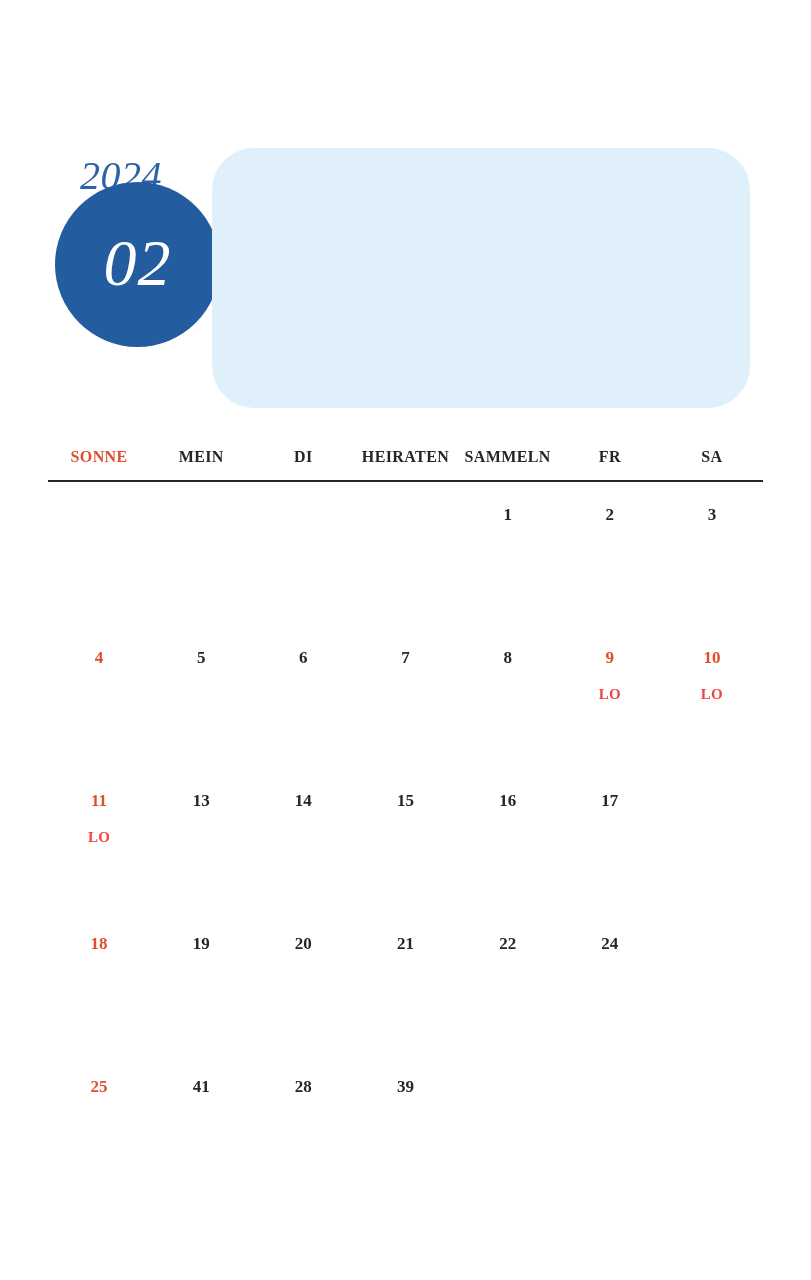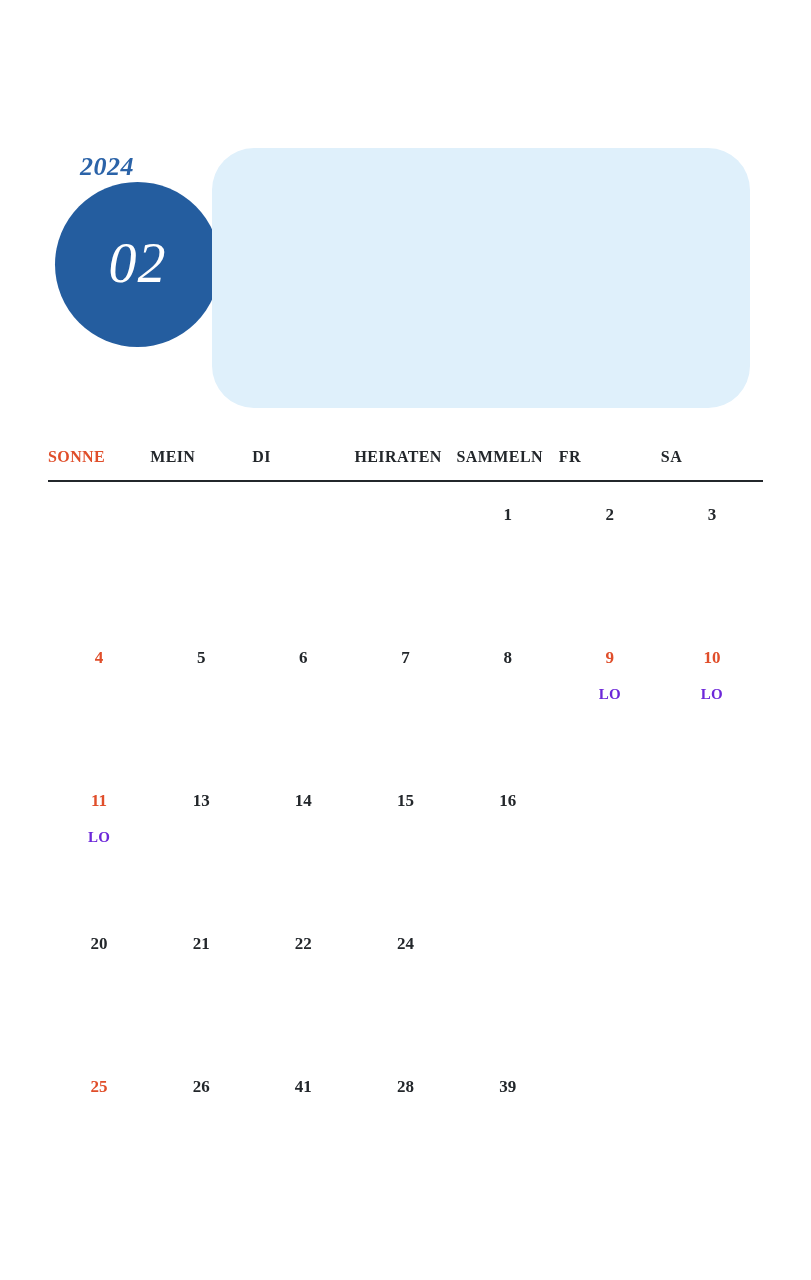--- a/index.html
+++ b/index.html
@@ -21,43 +21,43 @@
     left: 0;
     top: 0;
     width: 811px;
     height: 430px;
   }
 
   .year {
     position: absolute;
     left: 80px;
     top: 152px;
-    font-size: 26px;
-    font-weight: bold;
+    font-size: 40px;
+    font-weight: normal;
     font-style: italic;
     color: #2b63a8;
     letter-spacing: 0.5px;
     text-align: center;
   }
 
   .month-circle {
     position: absolute;
     left: 55px;
     top: 182px;
     width: 165px;
     height: 165px;
     border-radius: 50%;
     background: #245d9f;
     display: flex;
     align-items: center;
     justify-content: center;
   }
   .month-circle .month-num {
     color: #ffffff;
-    font-size: 56px;
+    font-size: 66px;
     font-style: italic;
     font-weight: normal;
     letter-spacing: 1px;
     line-height: 1;
     transform: translateY(-2px);
   }
 
   .note-box {
     position: absolute;
     left: 212px;
@@ -76,21 +76,21 @@
     width: 715px;
   }
 
   .weekdays {
     display: grid;
     grid-template-columns: repeat(7, 1fr);
     border-bottom: 2px solid #23272b;
     padding-bottom: 14px;
   }
   .weekday {
-    text-align: left;
+    text-align: center;
     font-size: 16px;
     font-weight: bold;
     color: #23272b;
     letter-spacing: 0.4px;
     white-space: nowrap;
   }
   .weekday.sun { color: #e04e2a; }
 
   .week {
     display: grid;
@@ -108,21 +108,21 @@
     color: #23272b;
     line-height: 1;
   }
   .day.weekend .daynum { color: #e04e2a; }
   .day.empty .daynum { visibility: hidden; }
 
   .event {
     margin-top: 20px;
     font-size: 15px;
     font-weight: bold;
-    color: #6d28d9;
+    color: #ef4444;
     line-height: 1.15;
     letter-spacing: 0.3px;
     padding: 0 6px;
     text-transform: uppercase;
   }
 </style>
 </head>
 <body>
 
 <div class="header">
@@ -202,41 +202,47 @@
         </div>
         <div class="day">
           <div class="daynum">14</div>
         </div>
         <div class="day">
           <div class="daynum">15</div>
         </div>
         <div class="day">
           <div class="daynum">16</div>
         </div>
-      </div>
-      <div class="week">
+        <div class="day">
+          <div class="daynum">17</div>
+        </div>
+      </div>
+      <div class="week">
+        <div class="day weekend">
+          <div class="daynum">18</div>
+        </div>
+        <div class="day">
+          <div class="daynum">19</div>
+        </div>
         <div class="day">
           <div class="daynum">20</div>
         </div>
         <div class="day">
           <div class="daynum">21</div>
         </div>
         <div class="day">
           <div class="daynum">22</div>
         </div>
         <div class="day">
           <div class="daynum">24</div>
         </div>
       </div>
       <div class="week">
         <div class="day weekend">
           <div class="daynum">25</div>
-        </div>
-        <div class="day">
-          <div class="daynum">26</div>
         </div>
         <div class="day">
           <div class="daynum">41</div>
         </div>
         <div class="day">
           <div class="daynum">28</div>
         </div>
         <div class="day">
           <div class="daynum">39</div>
         </div>

